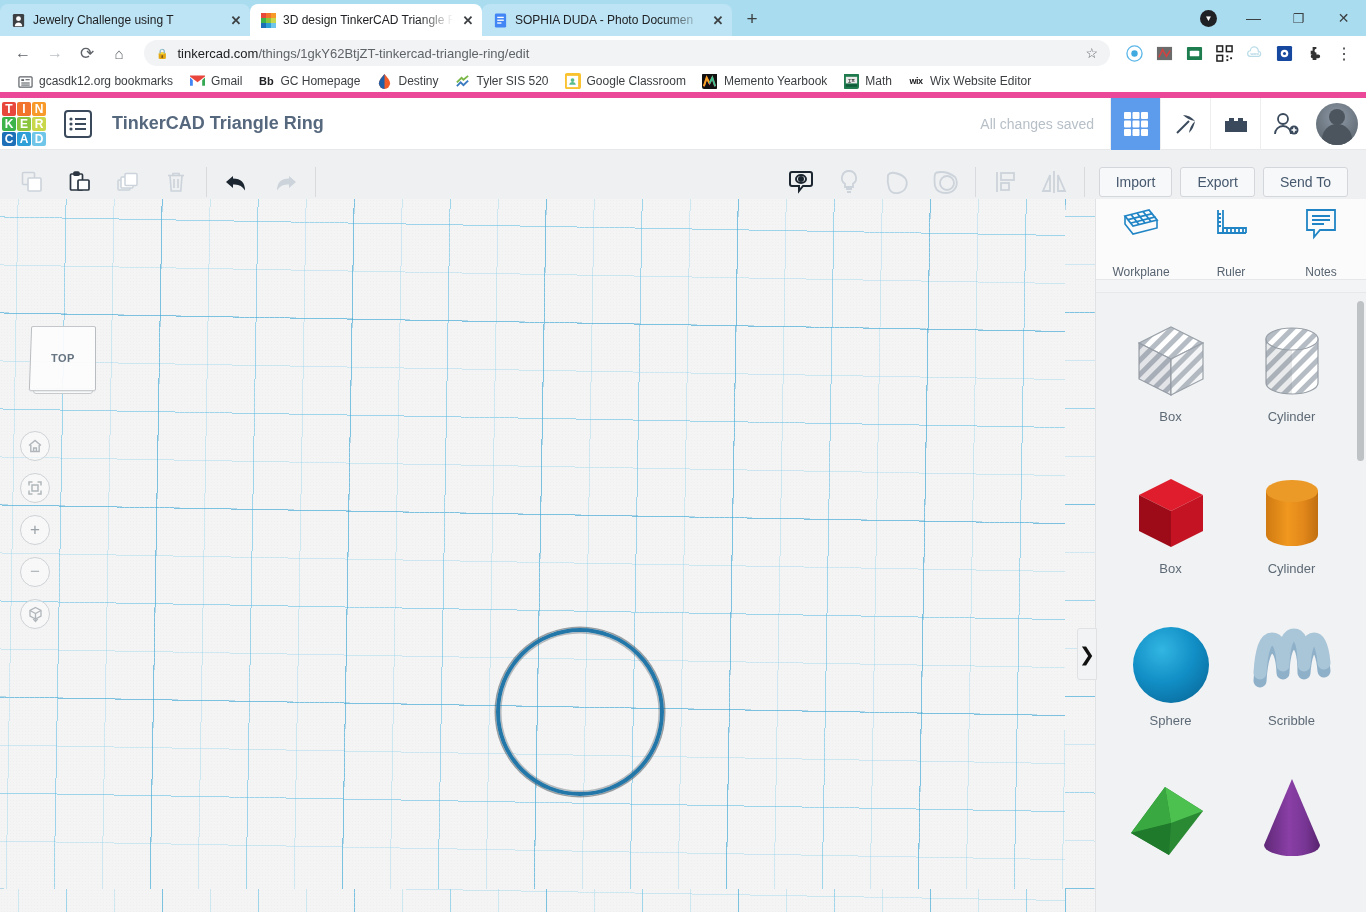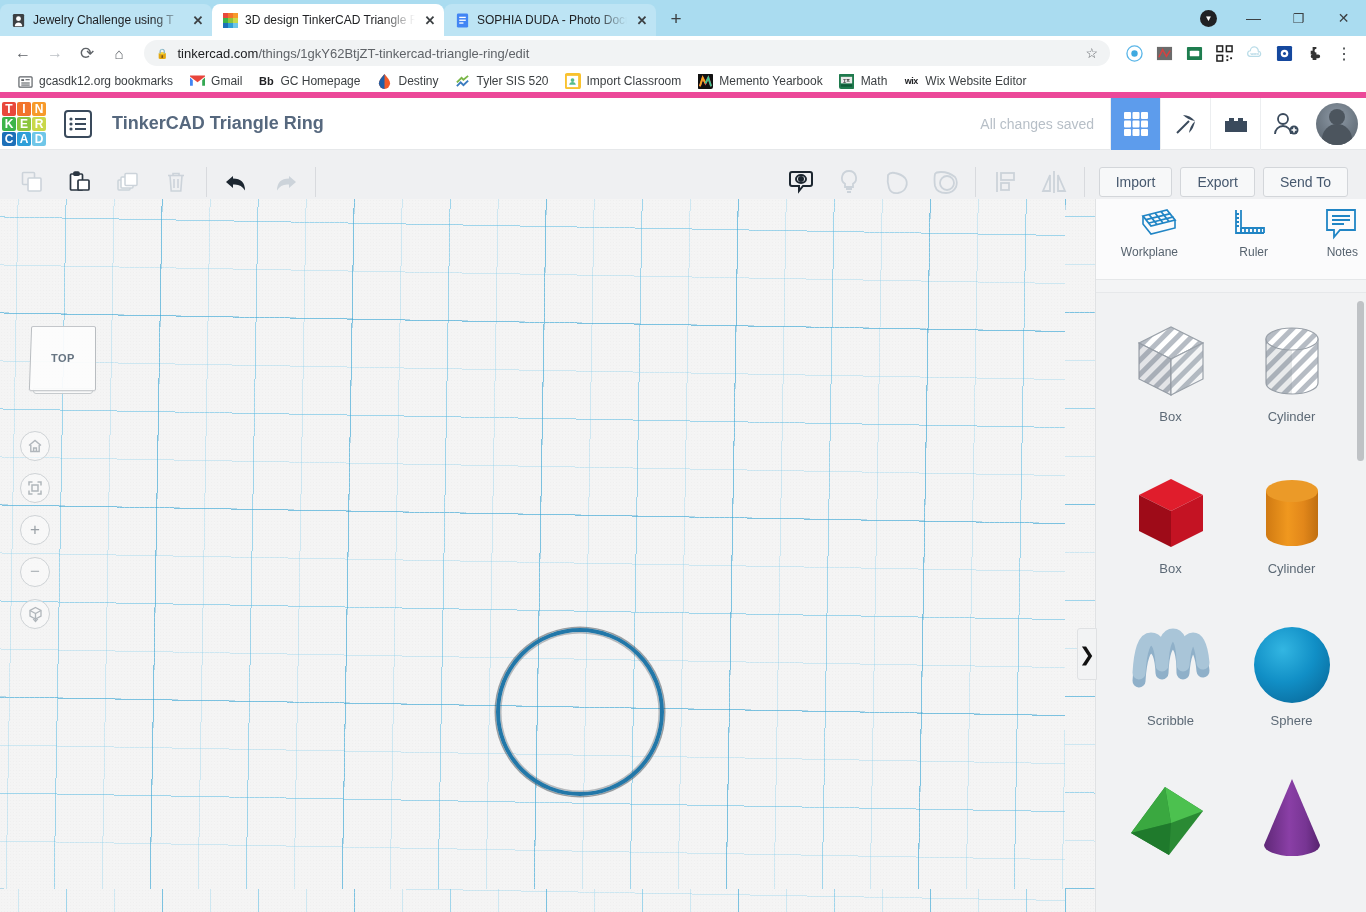--- a/index.html
+++ b/index.html
@@ -15,21 +15,21 @@
     height: 36px; background: #aadcf0;
     display: flex; align-items: flex-end; position: relative;
   }
   .tab {
     height: 32px; display: flex; align-items: center;
     padding: 0 6px 0 10px; gap: 7px;
     border-radius: 8px 8px 0 0;
     font-size: 12px; color: #202124;
     position: relative; overflow: hidden;
   }
-  .tab.inactive { background: #bde4f4; width: 212px; }
+  .tab.inactive { background: #bde4f4; width: 250px; }
   .tab.active { background: #ffffff; width: 232px; }
   .tab-favicon {
     width: 16px; height: 16px; flex: 0 0 16px;
     display: flex; align-items: center; justify-content: center;
     font-size: 11px; line-height: 1;
   }
   .tab-title {
     flex: 1 1 auto; white-space: nowrap; overflow: hidden;
     -webkit-mask-image: linear-gradient(to right, #000 80%, transparent 100%);
     mask-image: linear-gradient(to right, #000 80%, transparent 100%);
@@ -249,21 +249,21 @@
     background: #f3f4f5; border-left: 1px solid #e0e2e4;
     display: flex; flex-direction: column;
   }
   #panel-tools {
     height: 81px; display: flex; align-items: flex-start;
     justify-content: space-around; padding-top: 8px;
     background: #fbfbfc; border-bottom: 1px solid #e5e7e9;
   }
   .ptool {
     width: 74px; display: flex; flex-direction: column;
-    align-items: flex-end; gap: 0;
+    align-items: center; gap: 20px;
   }
   .ptool-label { font-size: 12px; color: #57636f; }
   #shape-select {
     margin: 12px 10px 0 10px; height: 58px;
     background: #fafbfb; border: 1px solid #e2e4e6; border-radius: 3px;
     padding: 7px 12px; position: relative;
   }
   #shape-select .sel-sub { font-size: 11px; color: #6f7a85; }
   #shape-select .sel-main { font-size: 16px; color: #44505c; margin-top: 2px; }
   #shape-select .sel-caret {
@@ -465,21 +465,21 @@
   </div>
   <div class="bm">
     <span class="bm-ico" style="background:#f9c22e;">
       <svg width="15" height="15" viewBox="0 0 16 16">
           <rect width="16" height="16" fill="#f9c22e"></rect>
           <rect x="2" y="2" width="12" height="12" fill="#fff"></rect>
           <circle cx="8" cy="6.5" r="2" fill="#57bb8a"></circle>
           <path d="M4.5 11.5c0-1.8 1.6-3 3.5-3s3.5 1.2 3.5 3z" fill="#57bb8a"></path>
         </svg>
     </span>
-    <span>Import Classroom</span>
+    <span>Google Classroom</span>
   </div>
   <div class="bm">
     <span class="bm-ico">
       <svg width="15" height="15" viewBox="0 0 16 16">
           <rect width="16" height="16" fill="#111"></rect>
           <path d="M2 13 L5 4 L8 10 L11 4 L14 13" stroke="#e8475c" stroke-width="2" fill="none"></path>
           <path d="M2 13 L5 4 L8 10" stroke="#f5a623" stroke-width="2" fill="none"></path>
           <path d="M8 10 L11 4 L14 13" stroke="#3ec28f" stroke-width="2" fill="none"></path>
         </svg>
     </span>
@@ -800,41 +800,41 @@
               <path d="M20 24 h52 v44 a26 11 0 0 1 -52 0 z" fill="url(#og)"></path>
               <ellipse cx="46" cy="24" rx="26" ry="11" fill="#eb9a28"></ellipse>
             </svg>
           </div>
           <div class="shape-label">Cylinder</div>
         </div>
 
         <div class="shape-cell">
           <div class="shape-art">
             <svg class="svgwrap" width="92" height="92" viewBox="0 0 92 92">
-              <path d="M14 62 q2-34 12-34 q10 0 11 26 q1-30 11-30 q10 0 10 30 q2-26 10-26 q8 0 10 24" fill="none" stroke="#8fb0c9" stroke-width="13" stroke-linecap="round" stroke-linejoin="round"></path>
-              <path d="M14 54 q2-34 12-34 q10 0 11 26 q1-30 11-30 q10 0 10 30 q2-26 10-26 q8 0 10 24" fill="none" stroke="#a9c5d8" stroke-width="13" stroke-linecap="round" stroke-linejoin="round"></path>
-            </svg>
-          </div>
-          <div class="shape-label">Scribble</div>
-        </div>
-
-        <div class="shape-cell">
-          <div class="shape-art">
-            <svg class="svgwrap" width="92" height="92" viewBox="0 0 92 92">
               <defs>
                 <radialGradient id="sg" cx="0.38" cy="0.3" r="0.78">
                   <stop offset="0" stop-color="#33b6e2"></stop>
                     <stop offset=".55" stop-color="#118fc6"></stop>
                     <stop offset="1" stop-color="#0a6ea0"></stop>
                 </radialGradient>
               </defs>
               <circle cx="46" cy="46" r="38" fill="url(#sg)"></circle>
             </svg>
           </div>
           <div class="shape-label">Sphere</div>
+        </div>
+
+        <div class="shape-cell">
+          <div class="shape-art">
+            <svg class="svgwrap" width="92" height="92" viewBox="0 0 92 92">
+              <path d="M14 62 q2-34 12-34 q10 0 11 26 q1-30 11-30 q10 0 10 30 q2-26 10-26 q8 0 10 24" fill="none" stroke="#8fb0c9" stroke-width="13" stroke-linecap="round" stroke-linejoin="round"></path>
+              <path d="M14 54 q2-34 12-34 q10 0 11 26 q1-30 11-30 q10 0 10 30 q2-26 10-26 q8 0 10 24" fill="none" stroke="#a9c5d8" stroke-width="13" stroke-linecap="round" stroke-linejoin="round"></path>
+            </svg>
+          </div>
+          <div class="shape-label">Scribble</div>
         </div>
 
         <div class="shape-cell">
           <div class="shape-art">
             <svg class="svgwrap" width="92" height="92" viewBox="0 0 92 92">
               <path d="M6 62 L40 16 L78 40 L44 84 Z" fill="#2a8a34"></path>
               <path d="M40 16 L78 40 L46 52 Z" fill="#4cc14f"></path>
               <path d="M6 62 L40 16 L46 52 Z" fill="#3aa840"></path>
               <path d="M6 62 L46 52 L44 84 Z" fill="#1f7a2c"></path>
             </svg>

